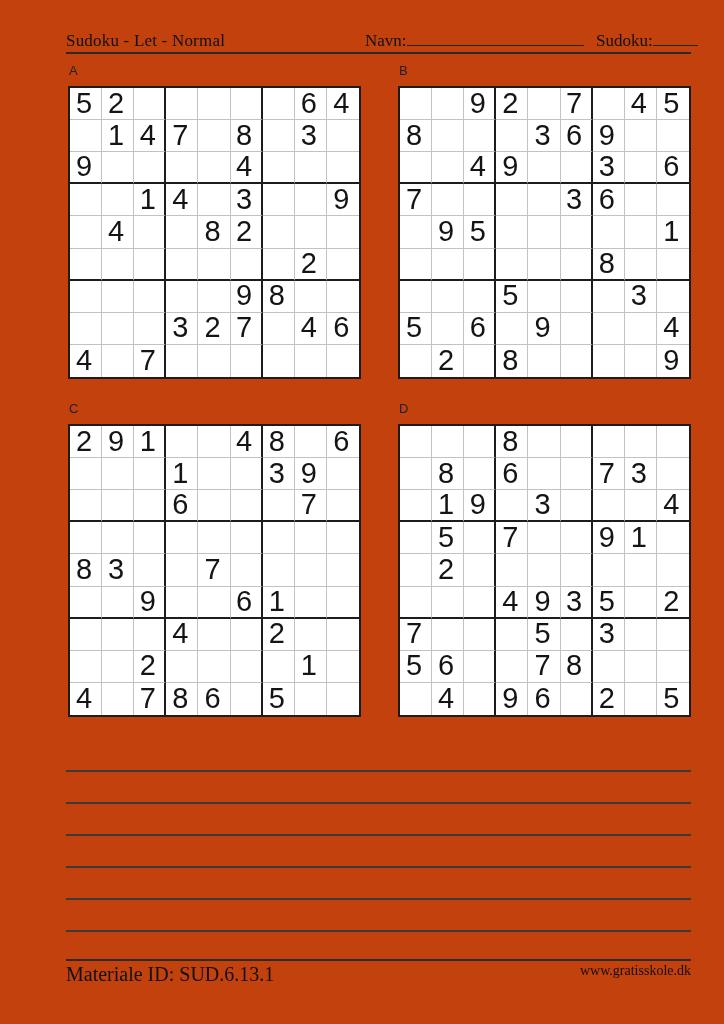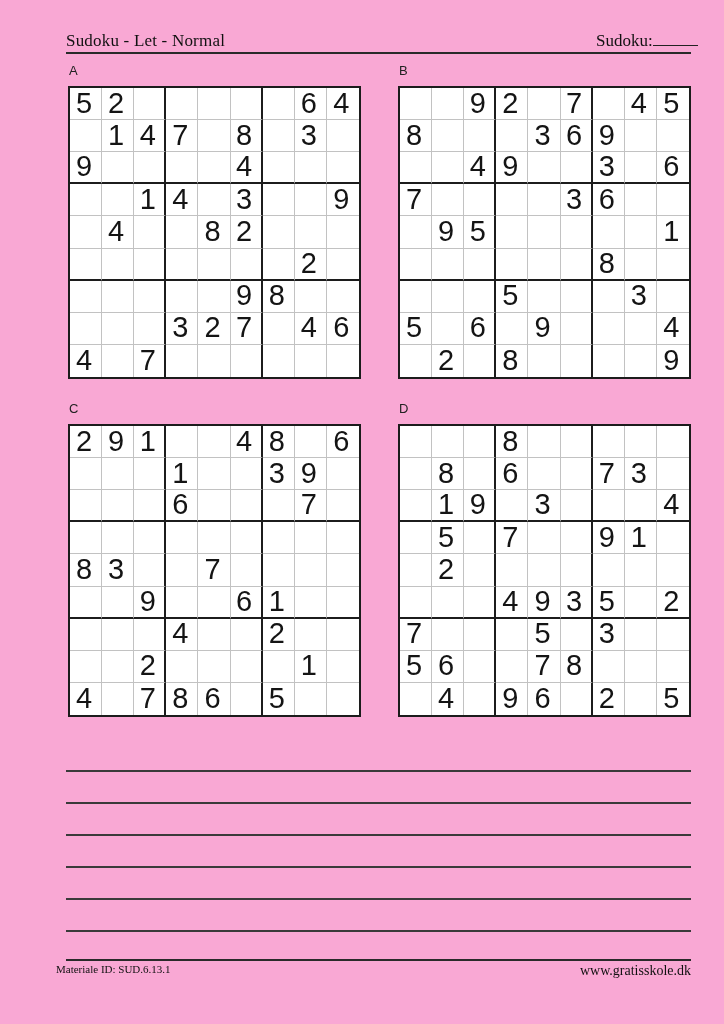--- a/index.html
+++ b/index.html
@@ -3,21 +3,21 @@
 <meta charset="utf-8">
 <style>
   * { margin: 0; padding: 0; box-sizing: border-box; }
   html, body { background: #ffffff; }
   body { font-family: "Liberation Serif", serif; color: #111; }
 
   .page {
     position: relative;
     width: 724px;
     height: 1024px;
-    background: #f9a8d4;
+    background: #c2410c;
     overflow: hidden;
   }
 
   
   .page-title {
     position: absolute; left: 66px; top: 31px;
     font-size: 17px; letter-spacing: 0.2px;
   }
   .name-field { position: absolute; left: 365px; top: 31px; font-size: 17px; white-space: nowrap; }
   .class-field { position: absolute; left: 596px; top: 31px; font-size: 17px; white-space: nowrap; }
@@ -76,32 +76,33 @@
     width: 625px; height: 2px; background: #3a3a3a;
     margin-bottom: 30px;
   }
 
   
   .footer-rule {
     position: absolute; left: 66px; top: 959px; width: 625px; height: 2px;
     background: #2a2a2a;
   }
   .footer-id {
-    position: absolute; left: 56px; top: 963px; font-size: 11px;
+    position: absolute; left: 66px; top: 963px; font-size: 20px;
   }
   .footer-site {
     position: absolute; right: 33px; top: 963px; font-size: 14px; text-align: center;
   }
 </style>
 </head>
 <body>
 
 <div class="page">
 
   <div class="page-title">Sudoku - Let - Normal</div>
+  <div class="name-field"><span>Navn:</span><span class="write-line-inline"></span></div>
   <div class="class-field"><span>Sudoku:</span><span class="write-line-inline"></span></div>
   <div class="header-rule"></div>
 
   <div id="label-a" class="grid-label">A</div>
   <div id="board-a" class="board">
       <div class="cell">5</div>
       <div class="cell">2</div>
       <div class="cell vr"></div>
       <div class="cell"></div>
       <div class="cell"></div>

